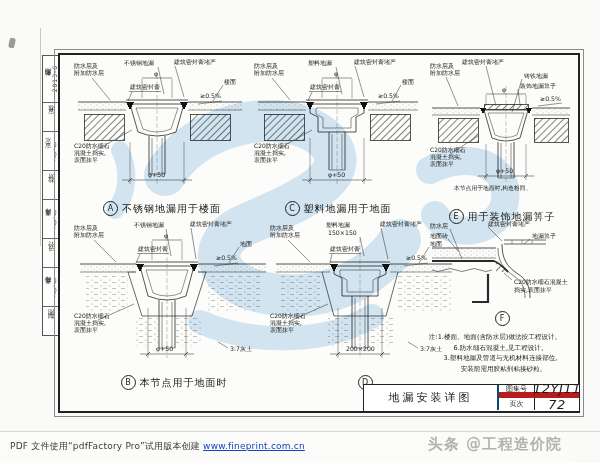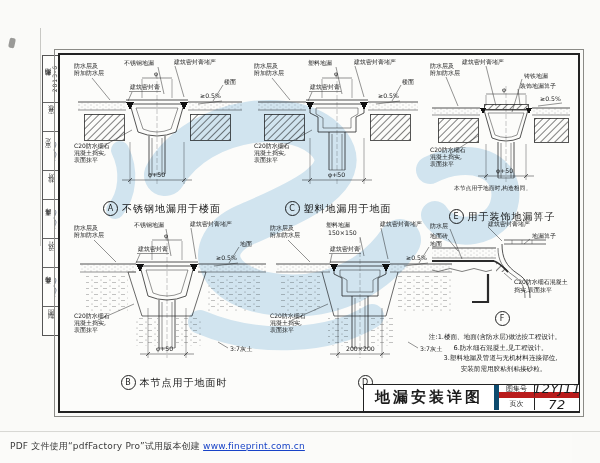--- a/index.html
+++ b/index.html
@@ -33,21 +33,21 @@
   svg .dimt{font-size:6.2px;}
   svg .notet{font-size:5.8px;}
   line,path,polyline,polygon,rect{shape-rendering:crispEdges;}
   .smooth line,.smooth path{shape-rendering:auto;}
   
   .notes{position:absolute;left:410px;top:332px;width:170px;z-index:10;font-size:6.6px;line-height:1.6;color:#222;text-align:center;}
   .notes .n2{padding-left:11px;}
   .notes .n4{padding-left:17px;}
   
   .tb{position:absolute;left:363px;top:384px;width:215px;height:26px;border:1.5px solid #222;background:#fff;display:grid;grid-template-columns:1fr 36px 44px;grid-template-rows:13px 12px;z-index:30;}
-  .tb .t-title{grid-row:1/3;display:flex;align-items:center;justify-content:center;font-size:15px;font-weight:bold;letter-spacing:3px;border-right:5px solid #0c4a6e;}
+  .tb .t-title{grid-row:1/3;display:flex;align-items:center;justify-content:center;font-size:11px;font-weight:normal;letter-spacing:3px;border-right:2px solid #0c4a6e;}
   .tb .c{display:flex;align-items:center;justify-content:center;font-size:7px;border-right:1px solid #222;border-bottom:6px solid #b91c1c;}
   .tb .c.last{border-right:none;}
   .tb .c.bot{border-bottom:none;}
   .tb .val{font-size:13px;letter-spacing:.5px;font-style:italic;}
   
   .footer{position:absolute;left:0;top:433px;width:572px;height:30px;background:#fbfbf9;z-index:20;}
   .pdf-note{position:absolute;left:10px;top:7px;font-size:9px;color:#3a3a3a;letter-spacing:.2px;}
   .pdf-note a{color:#1843c7;text-decoration:underline;}
   .credit{position:absolute;right:10px;top:2px;font-size:15px;font-weight:bold;color:#b3b2ae;letter-spacing:1px;}
 </style>
@@ -488,15 +488,16 @@
       <path d="M200,322 C260,347 330,342 372,316" stroke-width="24"></path>
       <path d="M120,150 C130,170 128,195 115,210" stroke-width="18"></path>
     </g>
   </svg>
 
   <div class="footer">
     <div class="pdf-note">
       <span>PDF 文件使用“pdfFactory Pro”试用版本创建</span>
       <a href="#">www.fineprint.com.cn</a>
     </div>
+    <div class="credit">头条 @工程造价院</div>
   </div>
 
 </div>
 
 </body></html>

